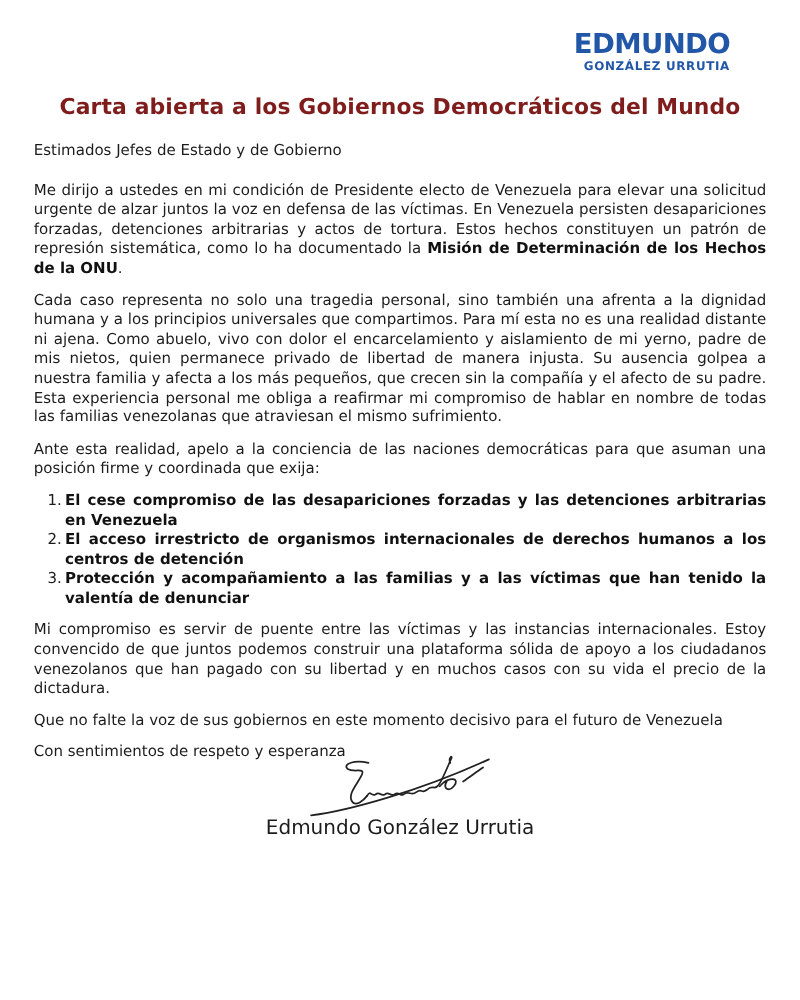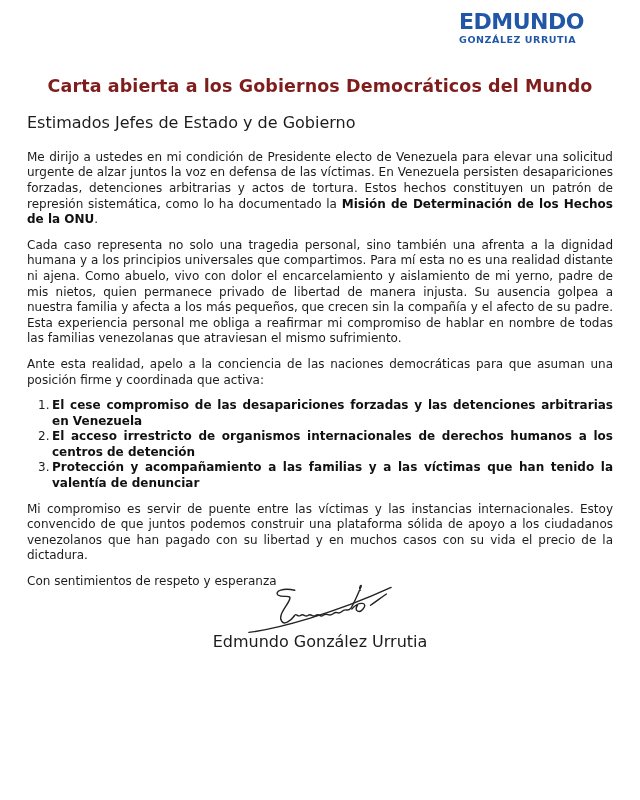--- a/index.html
+++ b/index.html
@@ -8,23 +8,23 @@
     width:640px;
     height:800px;
     background:#ffffff;
     font-family:"DejaVu Sans","Liberation Sans",sans-serif;
     color:#1c1c1c;
     overflow:hidden;
     box-sizing:border-box;
   }
   .logo{
     position:absolute;
-    top:11px;
+    top:25px;
     right:56px;
-    text-align:left;
+    text-align:right;
     line-height:1;
   }
   .logo-main{
     font-size:22px;
     font-weight:bold;
     letter-spacing:-0.5px;
   }
   .logo-sub{
     font-size:9.5px;
     font-weight:bold;
@@ -38,21 +38,21 @@
     margin:0;
     padding-top:76px;
     font-size:17.5px;
     font-weight:bold;
     text-align:center;
     color:#7f1d1d;
     letter-spacing:0.1px;
   }
   .salutation{
     margin:17px 0 16px;
-    font-size:16px;
+    font-size:12px;
     line-height:1.3;
   }
   .para{
     margin:10px 0 0;
     font-size:12px;
     line-height:1.3;
     text-align:justify;
   }
   .para b{color:#111111;}
   .demands{
@@ -102,40 +102,41 @@
   <div class="content">
 
     <h1 class="title">Carta abierta a los Gobiernos Democráticos del Mundo</h1>
 
     <p class="salutation">Estimados Jefes de Estado y de Gobierno</p>
 
     <p class="para"><span>Me dirijo a ustedes en mi condición de Presidente electo de Venezuela para elevar una solicitud urgente de alzar juntos la voz en defensa de las víctimas. En Venezuela persisten desapariciones forzadas, detenciones arbitrarias y actos de tortura. Estos hechos constituyen un patrón de represión sistemática, como lo ha documentado la </span><b>Misión de Determinación de los Hechos de la ONU</b><span>.</span></p>
 
     <p class="para">Cada caso representa no solo una tragedia personal, sino también una afrenta a la dignidad humana y a los principios universales que compartimos. Para mí esta no es una realidad distante ni ajena. Como abuelo, vivo con dolor el encarcelamiento y aislamiento de mi yerno, padre de mis nietos, quien permanece privado de libertad de manera injusta. Su ausencia golpea a nuestra familia y afecta a los más pequeños, que crecen sin la compañía y el afecto de su padre. Esta experiencia personal me obliga a reafirmar mi compromiso de hablar en nombre de todas las familias venezolanas que atraviesan el mismo sufrimiento.</p>
 
-    <p class="para">Ante esta realidad, apelo a la conciencia de las naciones democráticas para que asuman una posición firme y coordinada que activa:</p>
+    <p class="para">Ante esta realidad, apelo a la conciencia de las naciones democráticas para que asuman una posición firme y coordinada que exija:</p>
 
     <ol class="demands">
       <li class="demand">
         <span class="demand-num">1.</span>
         <span class="demand-text">El cese compromiso de las desapariciones forzadas y las detenciones arbitrarias en Venezuela</span>
       </li>
       <li class="demand">
         <span class="demand-num">2.</span>
         <span class="demand-text">El acceso irrestricto de organismos internacionales de derechos humanos a los centros de detención</span>
       </li>
       <li class="demand">
         <span class="demand-num">3.</span>
         <span class="demand-text">Protección y acompañamiento a las familias y a las víctimas que han tenido la valentía de denunciar</span>
       </li>
     </ol>
 
 
     <p class="para">Mi compromiso es servir de puente entre las víctimas y las instancias internacionales. Estoy convencido de que juntos podemos construir una plataforma sólida de apoyo a los ciudadanos venezolanos que han pagado con su libertad y en muchos casos con su vida el precio de la dictadura.</p>
 
+    <p class="para">Que no falte la voz de sus gobiernos en este momento decisivo para el futuro de Venezuela</p>
 
     <p class="para">Con sentimientos de respeto y esperanza</p>
 
     <div class="sig-block">
       <svg class="signature" viewBox="0 0 170 62" fill="none" stroke="#222222" stroke-width="1.5" stroke-linecap="round" stroke-linejoin="round">
         <path d="M 58 11 C 46 8, 36 12, 40 16 C 46 20, 56 14, 52 22 C 48 30, 40 38, 44 44 C 47 49, 54 43, 57 39"></path>
         <path d="M 57 39 C 60 34, 60 40, 64 38 C 68 35, 68 40, 72 38 C 76 35, 76 40, 80 38 C 85 35, 84 40, 88 38 C 93 34, 94 40, 99 36 C 104 32, 103 38, 108 34 C 113 29, 114 35, 118 30 C 121 26, 125 16, 129 7 C 130 4, 126 7, 128 11"></path>
         <path d="M 119 31 C 127 22, 137 24, 131 31 C 127 36, 121 33, 125 27"></path>
         <path d="M 139 27 C 145 23, 150 19, 156 15"></path>
         <path d="M 9 56 C 40 52, 100 36, 161 8"></path>

